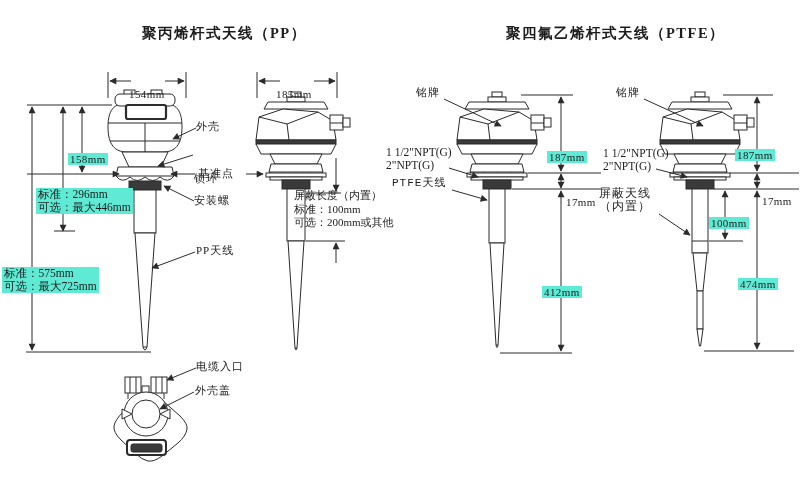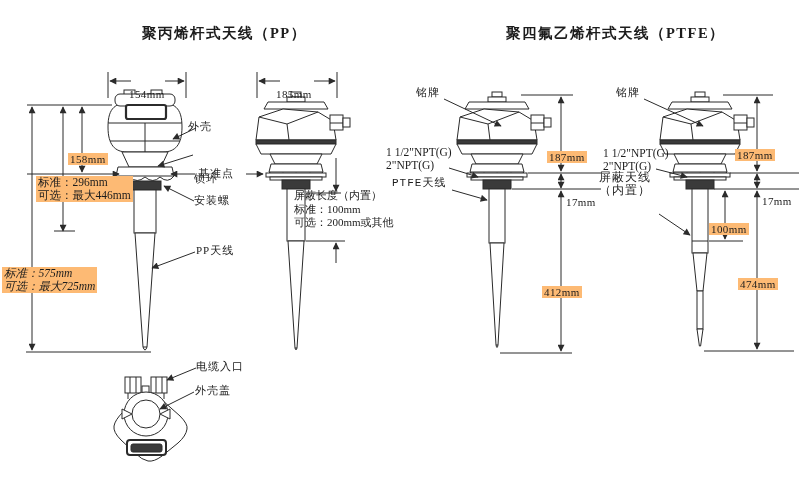--- a/index.html
+++ b/index.html
@@ -3,21 +3,21 @@
 <meta charset="utf-8">
 <style>
   html,body{margin:0;padding:0;background:#fff;}
   .canvas{position:relative;width:800px;height:480px;background:#fff;overflow:hidden;
           font-family:"Liberation Serif","DejaVu Serif",serif;color:#1c1c1c;}
   .canvas svg{position:absolute;left:0;top:0;}
   .t{position:absolute;white-space:nowrap;line-height:1.1;}
   .title{font-weight:bold;font-size:14.5px;letter-spacing:1.5px;}
   .lbl{font-size:11px;letter-spacing:1px;}
   .dim{font-size:11px;letter-spacing:.4px;margin-top:22px;}
-  .bg{background:#fdba74;padding:0 2px;}
+  .bg{background:#5eead4;padding:0 2px;}
   .ml13 div{line-height:13px;font-size:11.5px;}
   .ml13c div{line-height:13.5px;font-size:11px;}
   .ml12 div{line-height:12.5px;font-size:12px;letter-spacing:1px;}
 </style>
 </head>
 <body>
 
 <div class="canvas">
 
   <svg width="800" height="480" viewBox="0 0 800 480">
@@ -167,29 +167,29 @@
       <line x1="194" y1="392" x2="160" y2="409" marker-end="url(#ah)"></line>
     </g>
   </svg>
 
   <div class="t title" style="left:142px;top:26px;">聚丙烯杆式天线（PP）</div>
   <div class="t title" style="left:506px;top:26px;">聚四氟乙烯杆式天线（PTFE）</div>
 
   <div class="t dim" style="left:129px;top:66px;">154mm</div>
   <div class="t dim" style="left:276px;top:66px;">185mm</div>
   <div class="t dim bg" style="left:68px;top:131px;">158mm</div>
-  <div class="t ml13 bg" style="left:36px;top:176px;">
+  <div class="t ml13 bg" style="left:36px;top:188px;">
     <div>标准：296mm</div>
     <div>可选：最大446mm</div>
   </div>
-  <div class="t ml13 bg" style="left:2px;top:267px;font-style:italic;">
+  <div class="t ml13 bg" style="left:2px;top:267px;">
     <div>标准：575mm</div>
     <div>可选：最大725mm</div>
   </div>
-  <div class="t lbl" style="left:188px;top:120px;">外壳</div>
+  <div class="t lbl" style="left:196px;top:120px;">外壳</div>
   <div class="t lbl" style="left:194px;top:154px;margin-top:18px;">锁环</div>
   <div class="t lbl" style="left:198px;top:167px;">基准点</div>
   <div class="t lbl" style="left:194px;top:194px;">安装螺</div>
   <div class="t lbl" style="left:196px;top:244px;text-align:center;">PP天线</div>
 
   <div class="t ml13c" style="left:294px;top:189px;">
     <div>屏蔽长度（内置）</div>
     <div>标准：100mm</div>
     <div>可选：200mm或其他</div>
   </div>
@@ -202,25 +202,25 @@
   <div class="t lbl" style="left:392px;top:177px;font-family:Liberation Mono, monospace;">PTFE天线</div>
   <div class="t dim bg" style="left:547px;top:129px;">187mm</div>
   <div class="t dim" style="left:566px;top:174px;">17mm</div>
   <div class="t dim bg" style="left:542px;top:264px;">412mm</div>
 
   <div class="t lbl" style="left:616px;top:86px;">铭牌</div>
   <div class="t ml13" style="left:603px;top:147px;">
     <div>1 1/2"NPT(G)</div>
     <div>2"NPT(G)</div>
   </div>
-  <div class="t ml12" style="left:599px;top:171px;">
+  <div class="t ml12" style="left:599px;top:187px;">
     <div>屏蔽天线</div>
     <div>（内置）</div>
   </div>
   <div class="t dim bg" style="left:735px;top:127px;">187mm</div>
   <div class="t dim" style="left:762px;top:173px;">17mm</div>
-  <div class="t dim bg" style="left:709px;top:201px;">100mm</div>
+  <div class="t dim bg" style="left:709px;top:195px;">100mm</div>
   <div class="t dim bg" style="left:738px;top:256px;">474mm</div>
 
   <div class="t lbl" style="left:196px;top:360px;">电缆入口</div>
   <div class="t lbl" style="left:195px;top:384px;">外壳盖</div>
 
 </div>
 
 </body></html>

